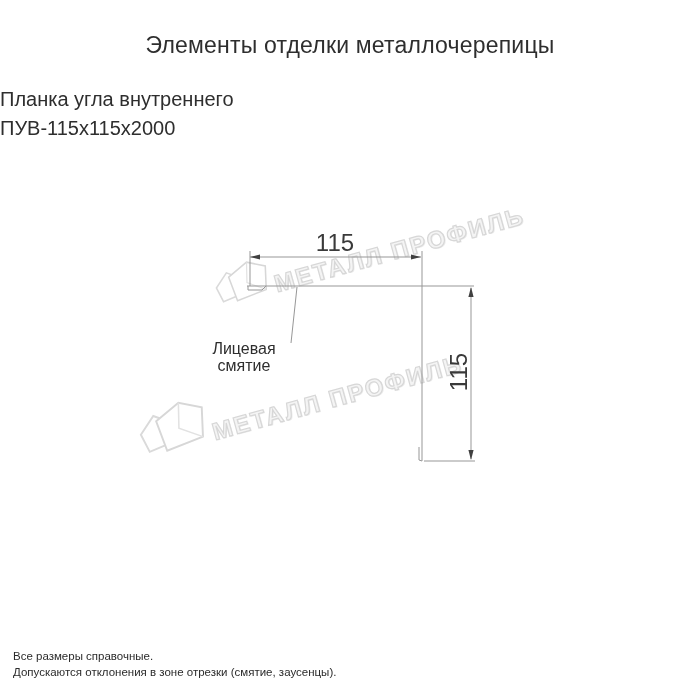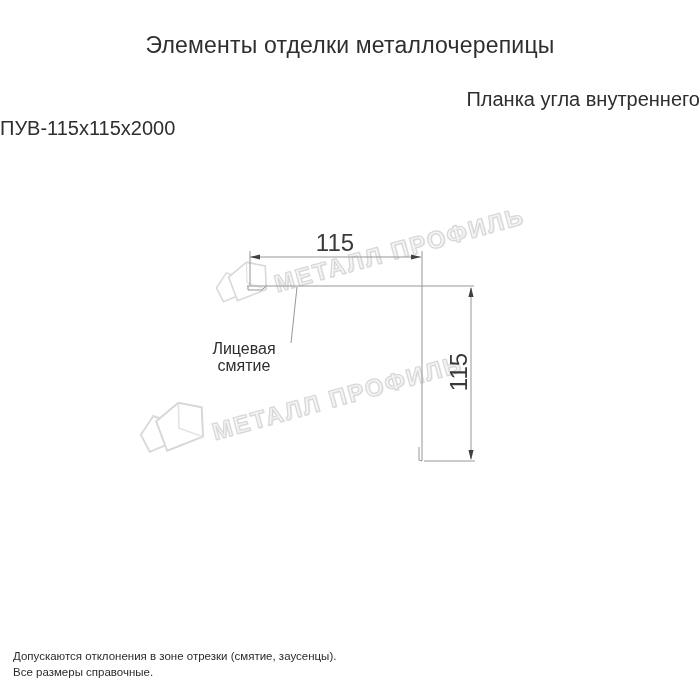--- a/index.html
+++ b/index.html
@@ -6,21 +6,21 @@
   body{
     width:700px;height:700px;background:#ffffff;position:relative;overflow:hidden;
     font-family:"Liberation Sans", sans-serif;color:#2e2e2e;
   }
   .abs{position:absolute;}
   .title{
     left:0;right:0;top:32px;text-align:center;
     font-size:23px;letter-spacing:0.2px;color:#2e2e2e;
   }
   .subtitle{
-    left:0;right:0;top:88px;text-align:right;
+    left:0;right:0;top:88px;text-align:left;
     font-size:20px;color:#2e2e2e;
   }
   .model{
     left:0;right:0;top:117px;
     font-size:20px;color:#2e2e2e;
   }
   
   .wm-text{
     position:absolute;white-space:nowrap;
     font-size:24px;font-weight:bold;letter-spacing:2px;
@@ -105,15 +105,15 @@
 
 <div class="dim dim-top">115</div>
 <div class="dim dim-right">115</div>
 
 <div class="face-label">
   <div>Лицевая</div>
   <div>смятие</div>
 </div>
 
 <div class="footer">
+  <div>Все размеры справочные.</div>
   <div>Допускаются отклонения в зоне отрезки (смятие, заусенцы).</div>
-  <div>Все размеры справочные.</div>
 </div>
 
 </body></html>

